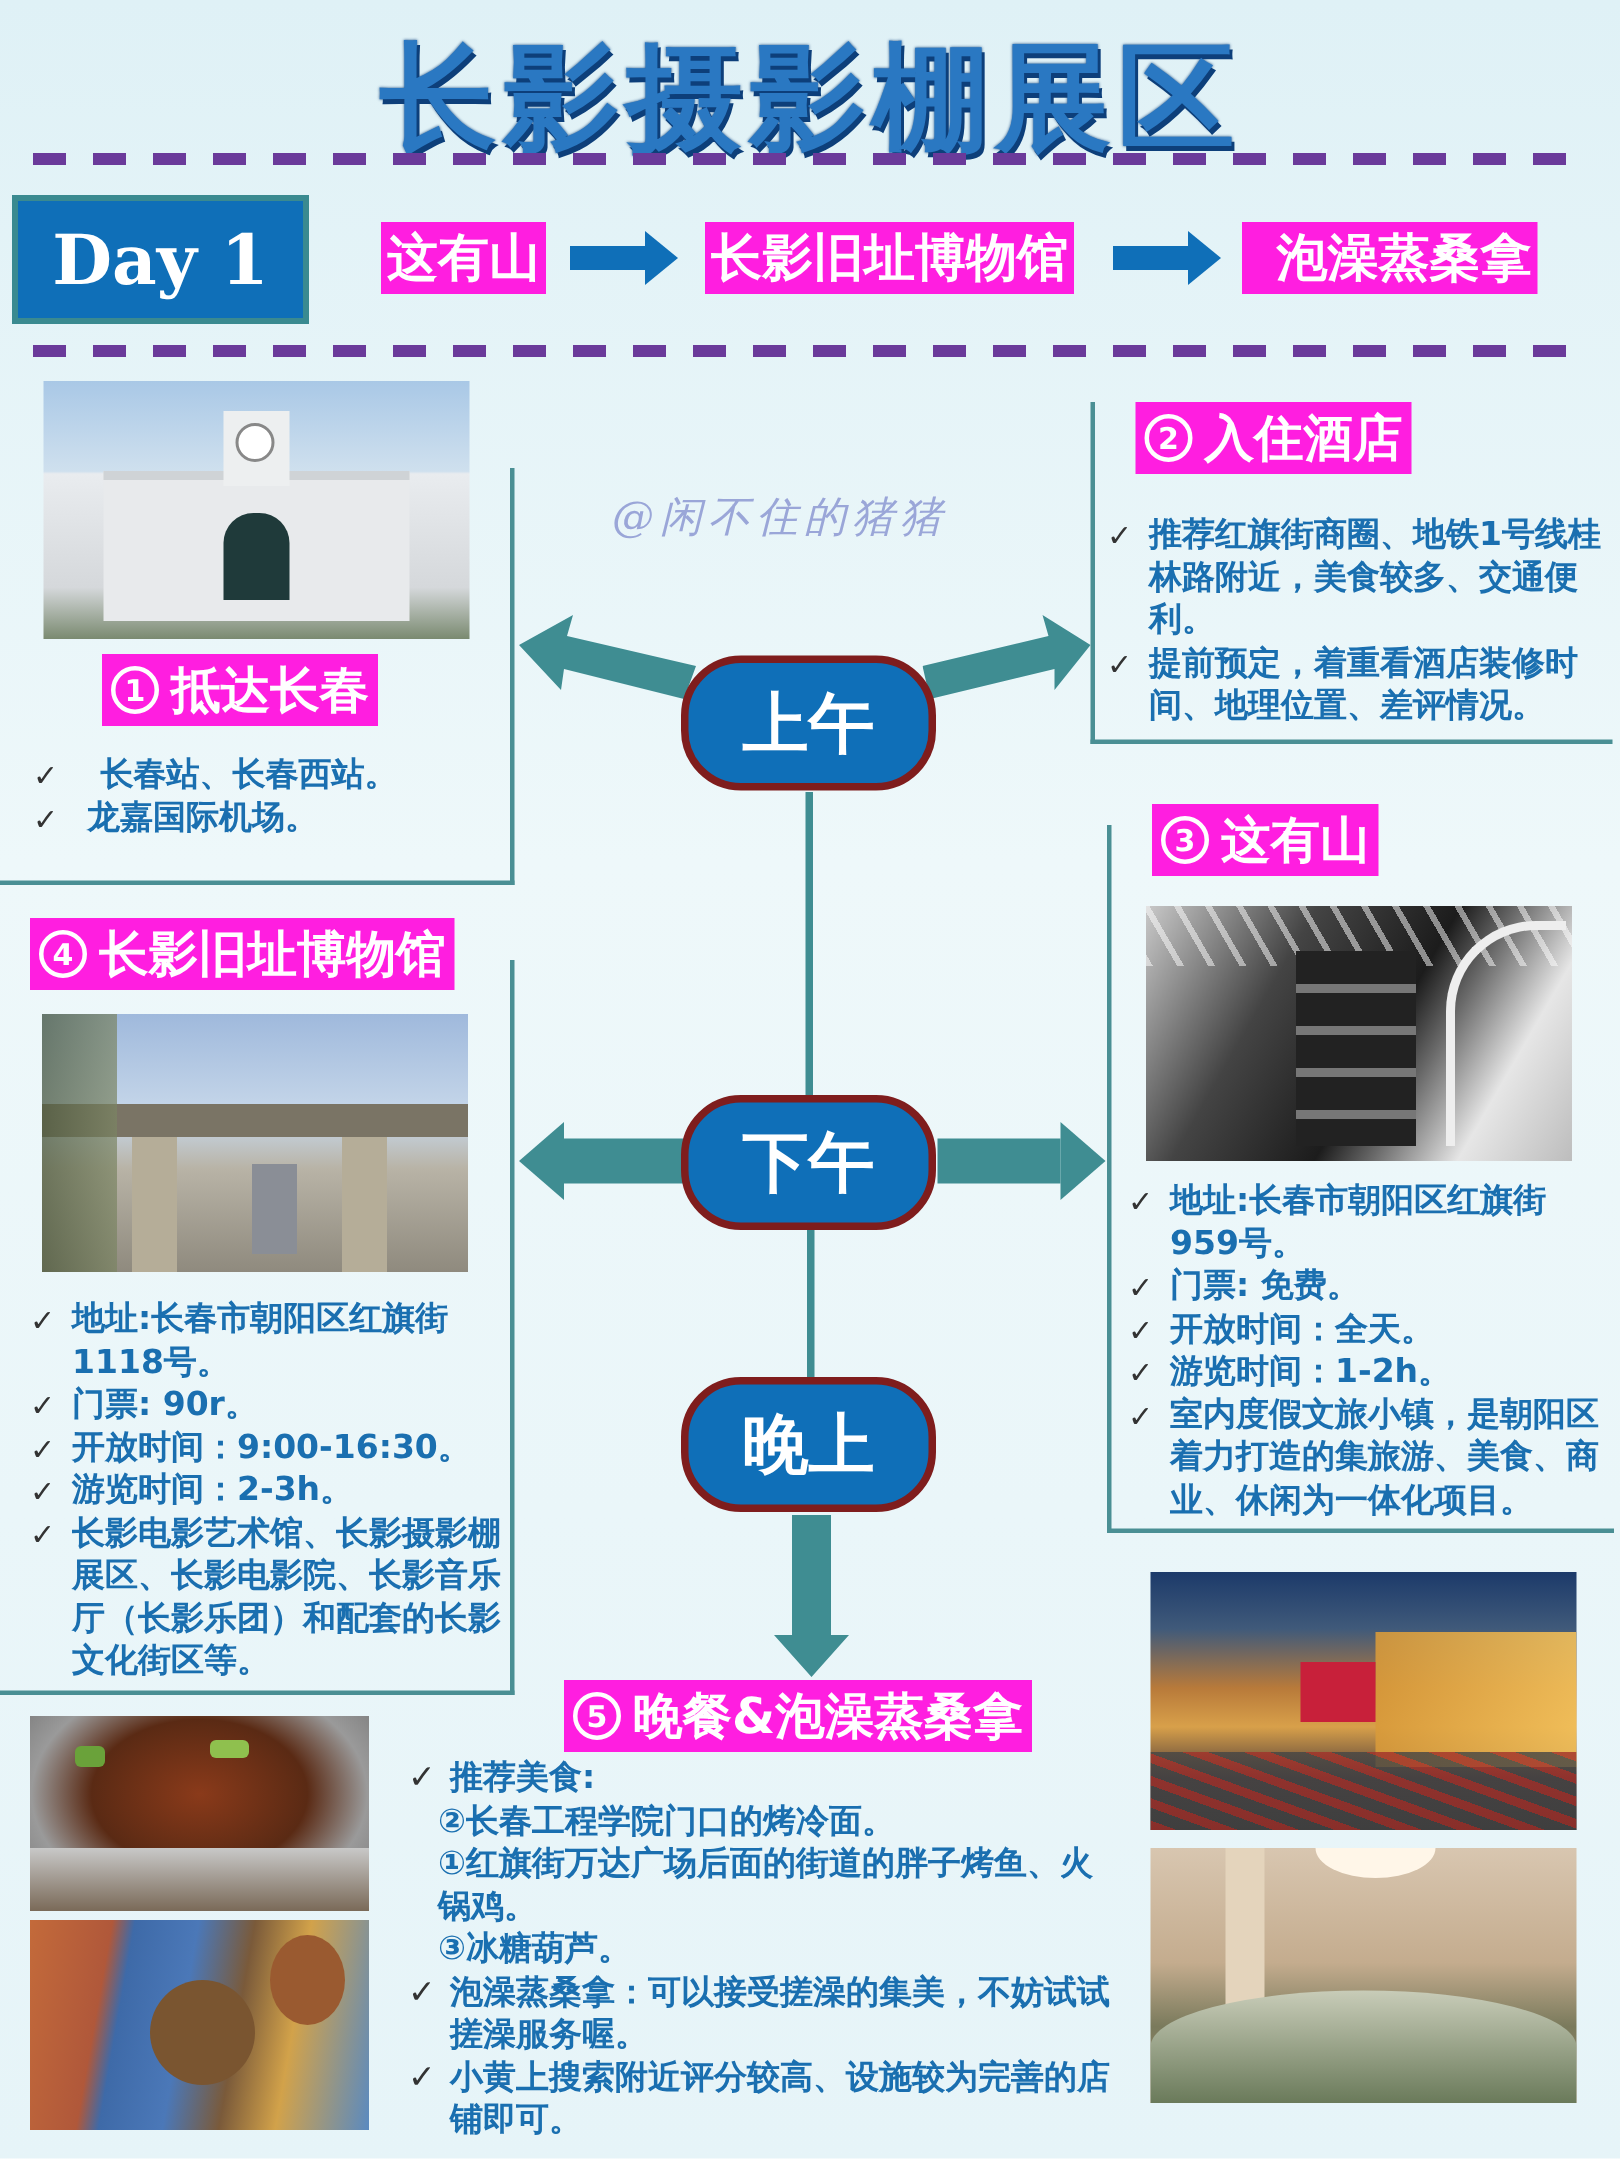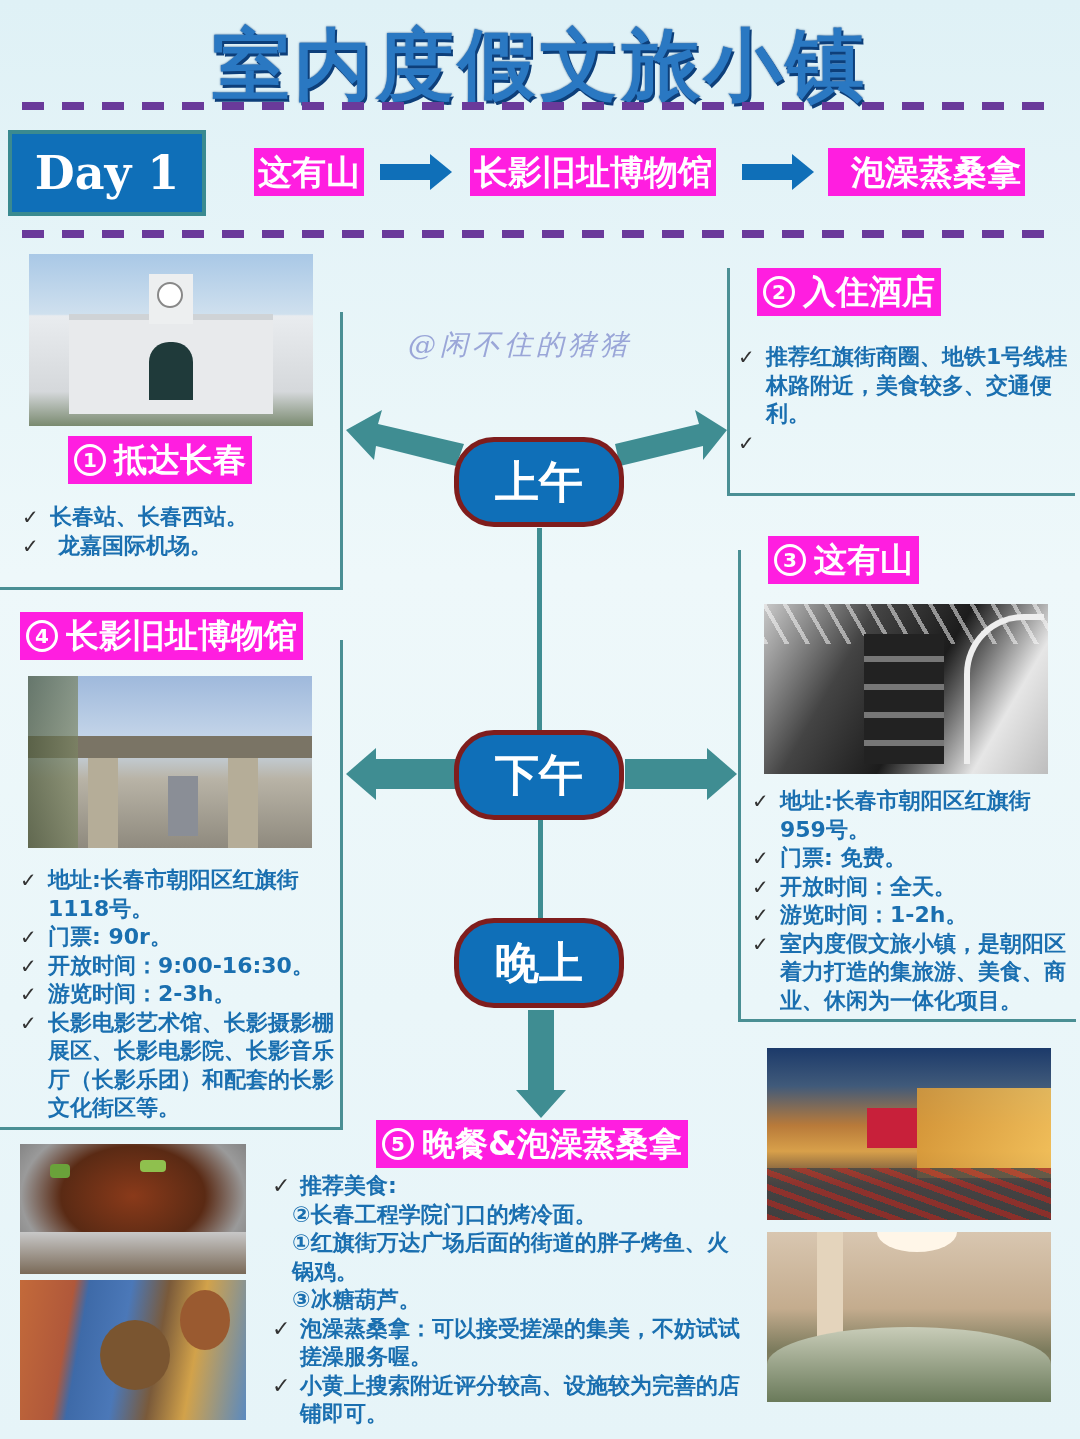--- a/index.html
+++ b/index.html
@@ -81,21 +81,21 @@
   .harrow .head-l { width:0;height:0;border-top:26px solid transparent;border-bottom:26px solid transparent;border-right:30px solid #3f8d92; }
 
   .watermark {
     left: 408px; top: 326px; font-size: 28px; color: #9aa6d8; font-style: italic; letter-spacing: 4px;
     font-family: "DejaVu Serif", serif;
   }
 </style>
 </head>
 <body>
 
-<div class="abs title">室内度假文旅小镇</div>
+<div class="abs title">长影摄影棚展区</div>
 <div class="abs dash-line" style="top:102px;"></div>
 
 <div class="abs day-box">Day 1</div>
 <div class="abs route-tag" style="left:254px; top:148px;">这有山</div>
 <div class="abs route-arrow" style="left:380px; top:152px;">
     <div class="shaft"></div>
     <div class="head"></div>
   </div>
 <div class="abs route-tag" style="left:470px; top:148px;">长影旧址博物馆</div>
 <div class="abs route-arrow" style="left:742px; top:152px;">
@@ -109,37 +109,37 @@
   <div style="position:absolute;left:40px;top:60px;width:204px;height:100px;background:#e8eaec;border-top:6px solid #cfd3d6;"></div>
   <div style="position:absolute;left:120px;top:20px;width:44px;height:50px;background:#edeff0;"></div>
   <div style="position:absolute;left:128px;top:28px;width:26px;height:26px;border-radius:50%;background:#fff;border:2px solid #888;"></div>
   <div style="position:absolute;left:120px;top:88px;width:44px;height:58px;background:#1f3a3a;border-radius:20px 20px 0 0;"></div>
 </div>
 <div class="abs sec-tag" style="left:68px; top:436px;">
   <span class="circ">1</span>
   <span>抵达长春</span>
 </div>
 <ul class="abs blist" style="left:22px; top:503px; width:300px;">
-  <li><span class="chk">✓</span><span style="margin-left:0">长春站、长春西站。</span></li>
+  <li><span class="chk">✓</span><span style="margin-left:17px">长春站、长春西站。</span></li>
   <li><span class="chk">✓</span><span style="margin-left:8px">龙嘉国际机场。</span></li>
 </ul>
 <div class="abs vline" style="left:340px; top:312px; height:278px;"></div>
 <div class="abs hline" style="left:0; top:587px; width:343px;"></div>
 
 <div class="abs watermark">@闲不住的猪猪</div>
 
 <div class="abs vline" style="left:727px; top:268px; height:228px;"></div>
 <div class="abs hline" style="left:727px; top:493px; width:348px;"></div>
 <div class="abs sec-tag" style="left:757px; top:268px;">
   <span class="circ">2</span>
   <span>入住酒店</span>
 </div>
 <ul class="abs blist" style="left:738px; top:343px; width:330px;">
   <li><span class="chk">✓</span><span>推荐红旗街商圈、地铁1号线桂林路附近，美食较多、交通便利。</span></li>
-  <li><span class="chk">✓</span></li>
+  <li><span class="chk">✓</span><span>提前预定，着重看酒店装修时间、地理位置、差评情况。</span></li>
 </ul>
 
 <div class="abs" style="left:346px; top:408px; width:120px; height:60px;">
   <svg width="120" height="60" viewBox="0 0 120 60">
       <polygon points="110,58 118,36 32,16 36,2 0,22 28,52 30,38" fill="#3f8d92"></polygon>
     </svg>
 </div>
 <div class="abs" style="left:615px; top:408px; width:115px; height:60px;">
   <svg width="115" height="60" viewBox="0 0 115 60">
       <polygon points="5,58 0,36 84,16 80,2 112,22 88,52 88,38" fill="#3f8d92"></polygon>

